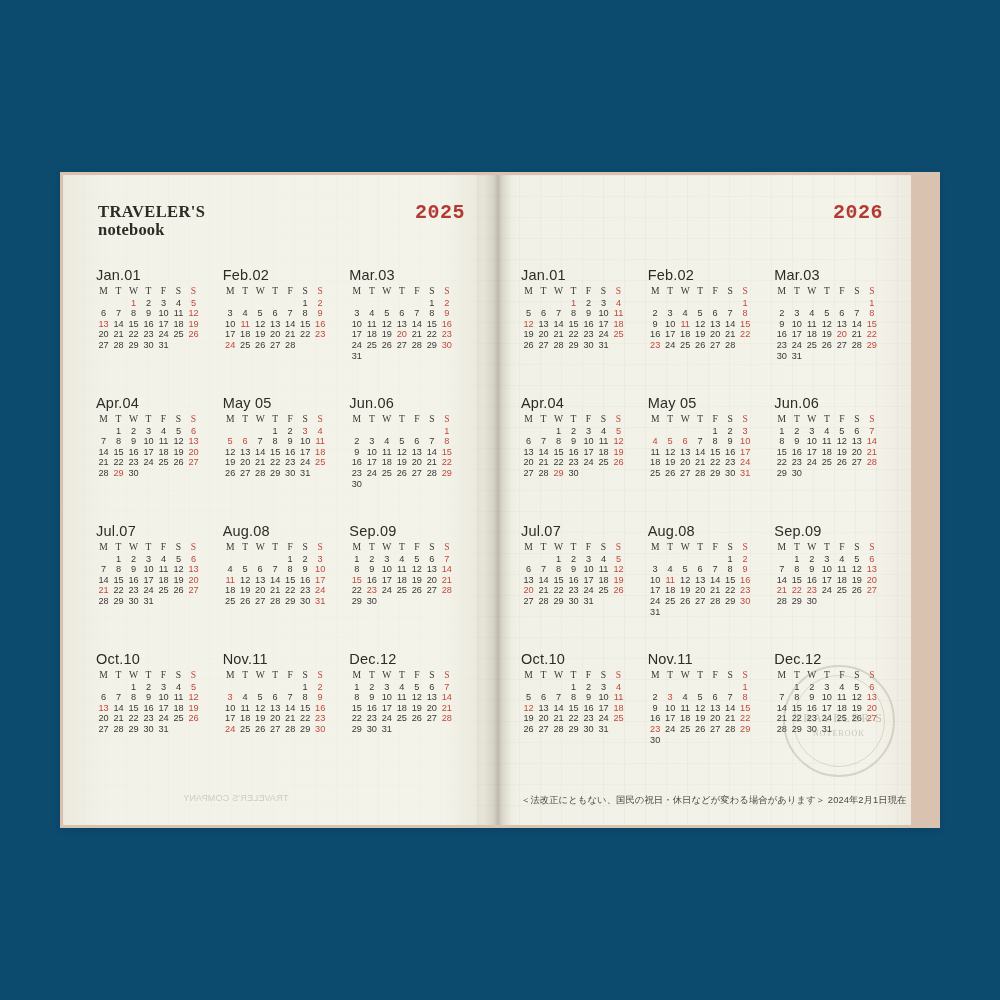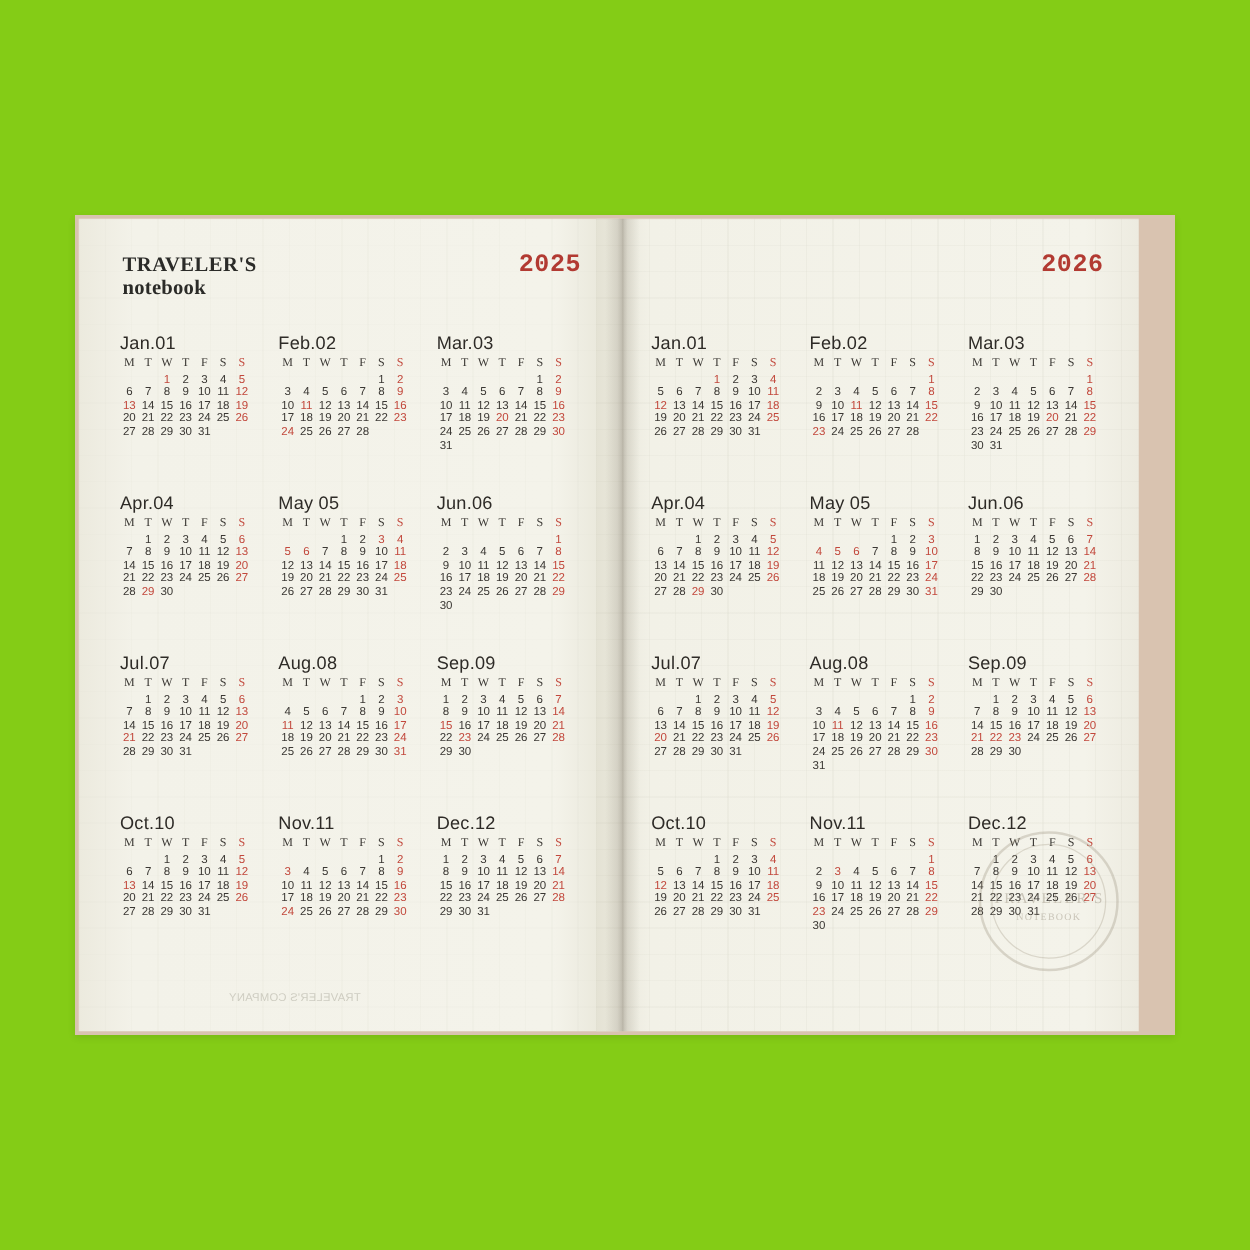--- a/index.html
+++ b/index.html
@@ -7,21 +7,21 @@
     padding: 0;
     width: 1000px;
     height: 1000px;
     background: #efefef;
     font-family: "Liberation Serif", serif;
   }
   #stage {
     position: relative;
     width: 1000px;
     height: 1000px;
-    background: #84cc16;
+    background: #0c4a6e;
     overflow: hidden;
   }
   
   #spread {
     position: absolute;
     left: 60px;
     top: 172px;
     width: 880px;
     height: 656px;
     background: #d9c3b0;
@@ -1787,17 +1787,18 @@
             </table>
           </div>
         </div>
 
       <div class="stamp">
         <div class="inner"></div>
         <div class="st-txt">TRAVELER'S</div>
         <div class="st-sub">NOTEBOOK</div>
       </div>
 
+      <div class="footnote">＜法改正にともない、国民の祝日・休日などが変わる場合があります＞ 2024年2月1日現在</div>
     </div>
 
     <div id="gutter"></div>
   </div>
 </div>
 
 </body></html>

